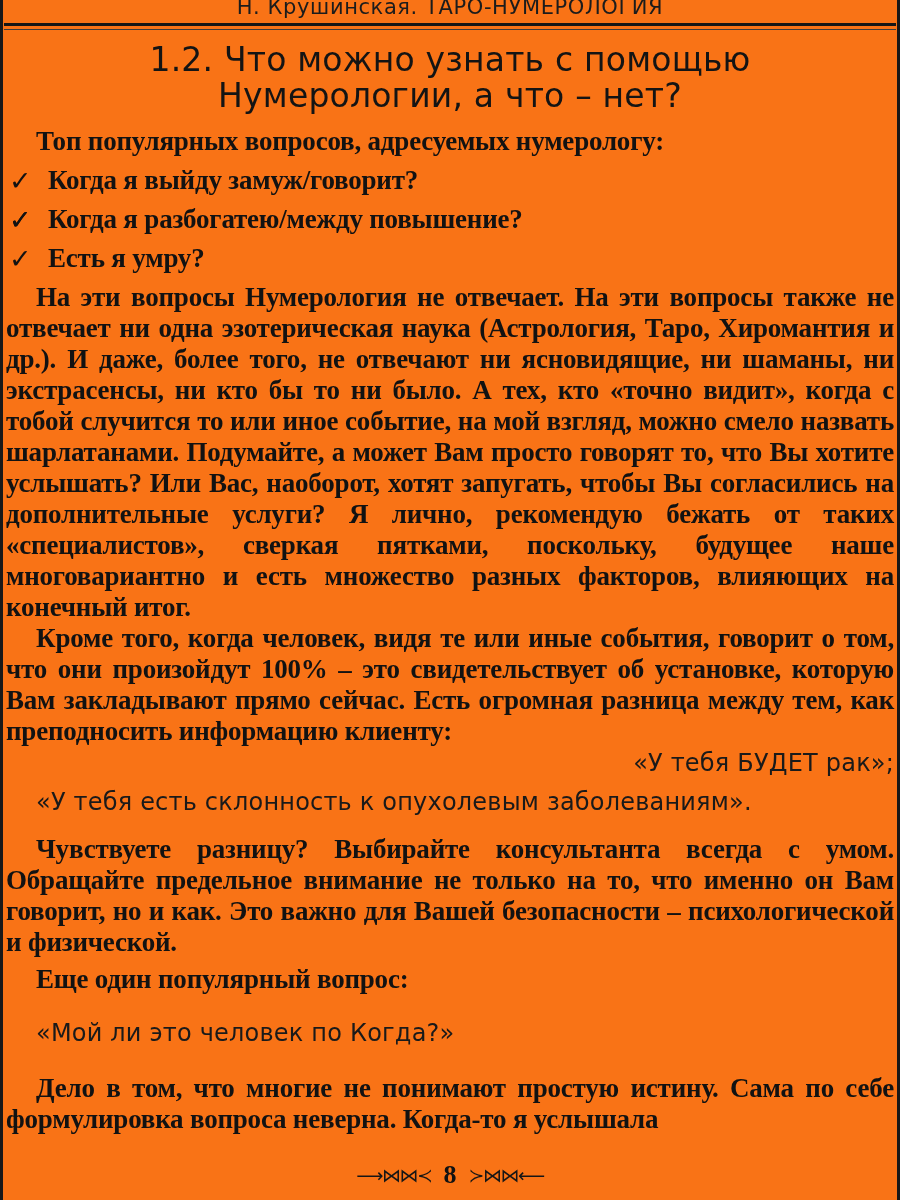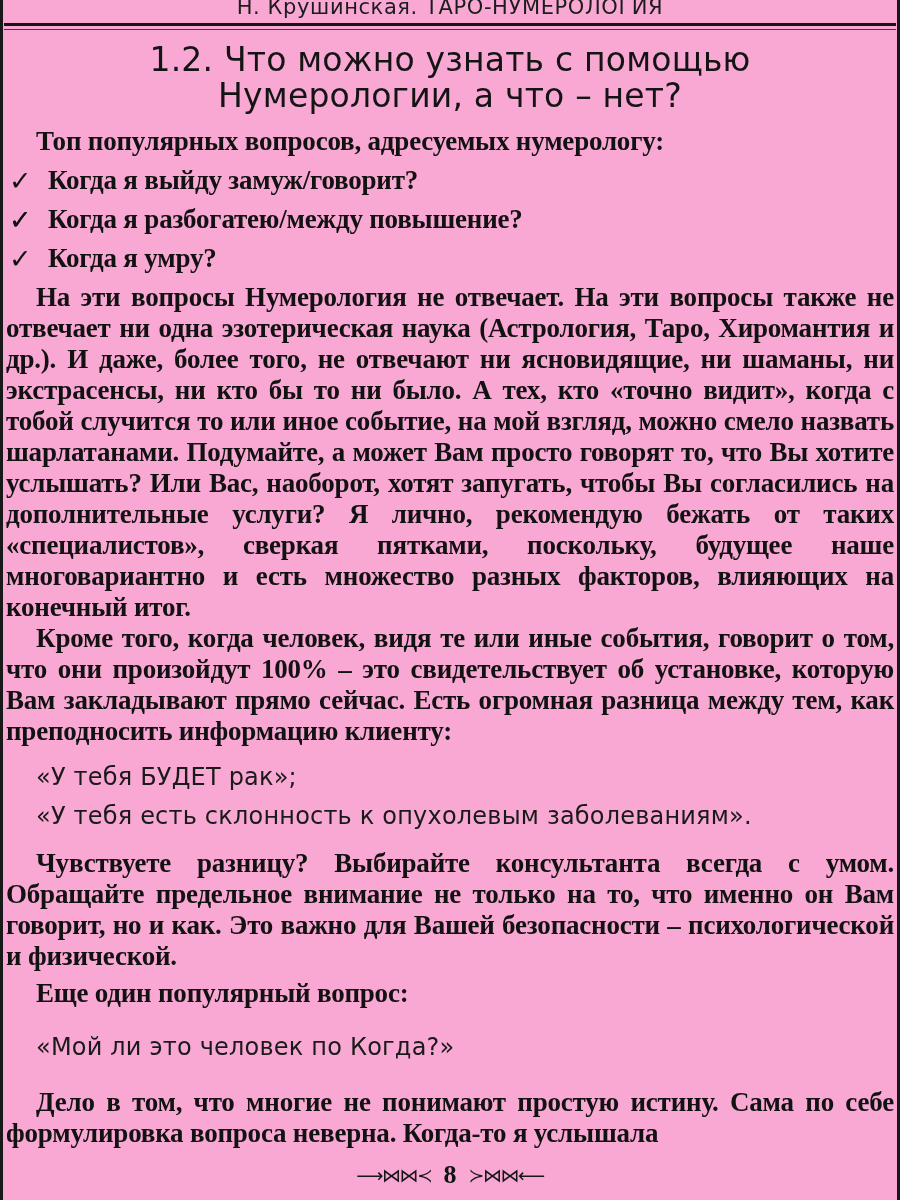--- a/index.html
+++ b/index.html
@@ -1,20 +1,20 @@
 <!DOCTYPE html>
 <html lang="ru"><head>
 <meta charset="utf-8">
 <style>
   html, body { margin: 0; padding: 0; background: #ffffff; }
   .page {
     position: relative;
     width: 900px;
     height: 1200px;
-    background: #f9a8d4;
+    background: #f97316;
     overflow: hidden;
     font-family: "Liberation Serif", serif;
     color: #121212;
   }
   .edge {
     position: absolute; top: 0; bottom: 0; width: 3px;
     background: #181818; z-index: 5;
   }
   .edge.left { left: 0; }
   .edge.right { right: 0; }
@@ -84,21 +84,21 @@
     font-family: "DejaVu Sans", sans-serif;
     font-weight: 400;
     font-size: 24px;
     line-height: 30px;
     letter-spacing: 0.2px;
     color: #1a1a1a;
     margin: 0 6px;
     padding-left: 30px;
     text-align: left;
   }
-  .q1 { margin-top: 15px; }
+  .q1 { margin-top: 1px; text-align: right; }
   .q2 { margin-top: 9px; }
   .q3 { margin-top: 23px; }
   .p3 { margin-top: 17px; }
   .p4 { margin-top: 6px; text-align: left; }
   .p5 { margin-top: 25px; }
 
   .page-footer {
     position: absolute;
     left: 0; right: 0; bottom: 10px;
     text-align: center;
@@ -145,21 +145,21 @@
     </li>
     <li>
       <span class="check">✓</span>
     </li>
     <li>
       <span class="check">✓</span>
       <span>Когда я разбогатею/между повышение?</span>
     </li>
     <li>
       <span class="check">✓</span>
-      <span>Когда я умру?</span>
+      <span>Есть я умру?</span>
     </li>
   </ul>
 
   <p class="body-par indent">На эти вопросы Нумерология не отвечает. На эти вопросы также не отвечает ни одна эзотерическая наука (Астрология, Таро, Хиромантия и др.). И даже, более того, не отвечают ни ясновидящие, ни шаманы, ни экстрасенсы, ни кто бы то ни было. А тех, кто «точно видит», когда с тобой случится то или иное событие, на мой взгляд, можно смело назвать шарлатанами. Подумайте, а может Вам просто говорят то, что Вы хотите услышать? Или Вас, наоборот, хотят запугать, чтобы Вы согласились на дополнительные услуги? Я лично, рекомендую бежать от таких «специалистов», сверкая пятками, поскольку, будущее наше многовариантно и есть множество разных факторов, влияющих на конечный итог.</p>
 
   <p class="body-par indent">Кроме того, когда человек, видя те или иные события, говорит о том, что они произойдут 100% – это свидетельствует об установке, которую Вам закладывают прямо сейчас. Есть огромная разница между тем, как преподносить информацию клиенту:</p>
 
   <p class="quote-par q1">«У тебя БУДЕТ рак»;</p>
 
   <p class="quote-par q2">«У тебя есть склонность к опухолевым заболеваниям».</p>

